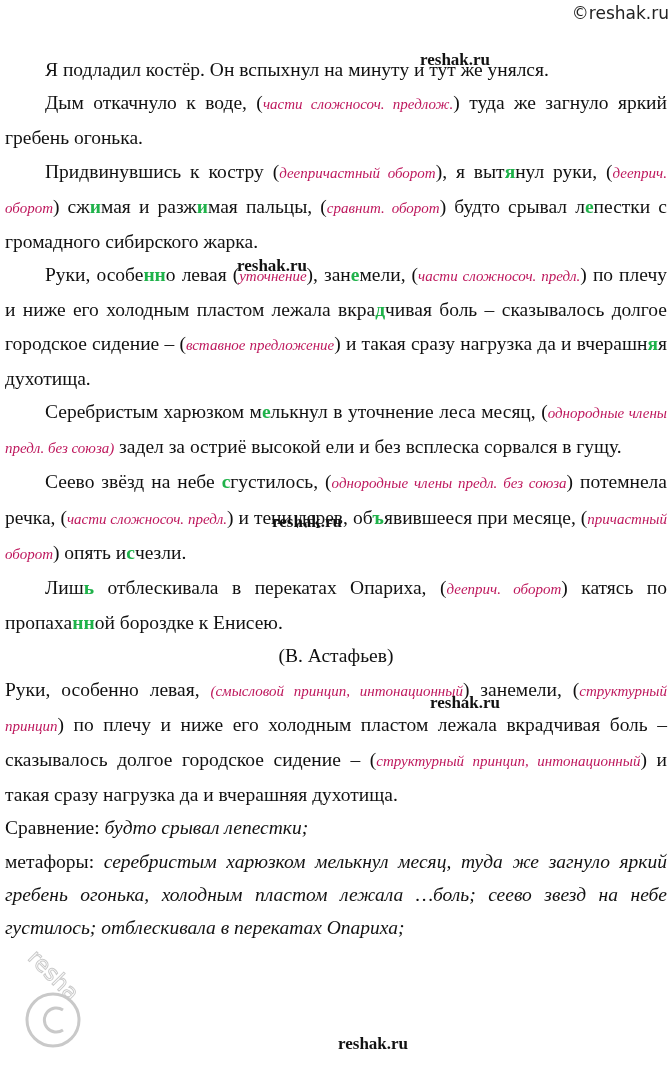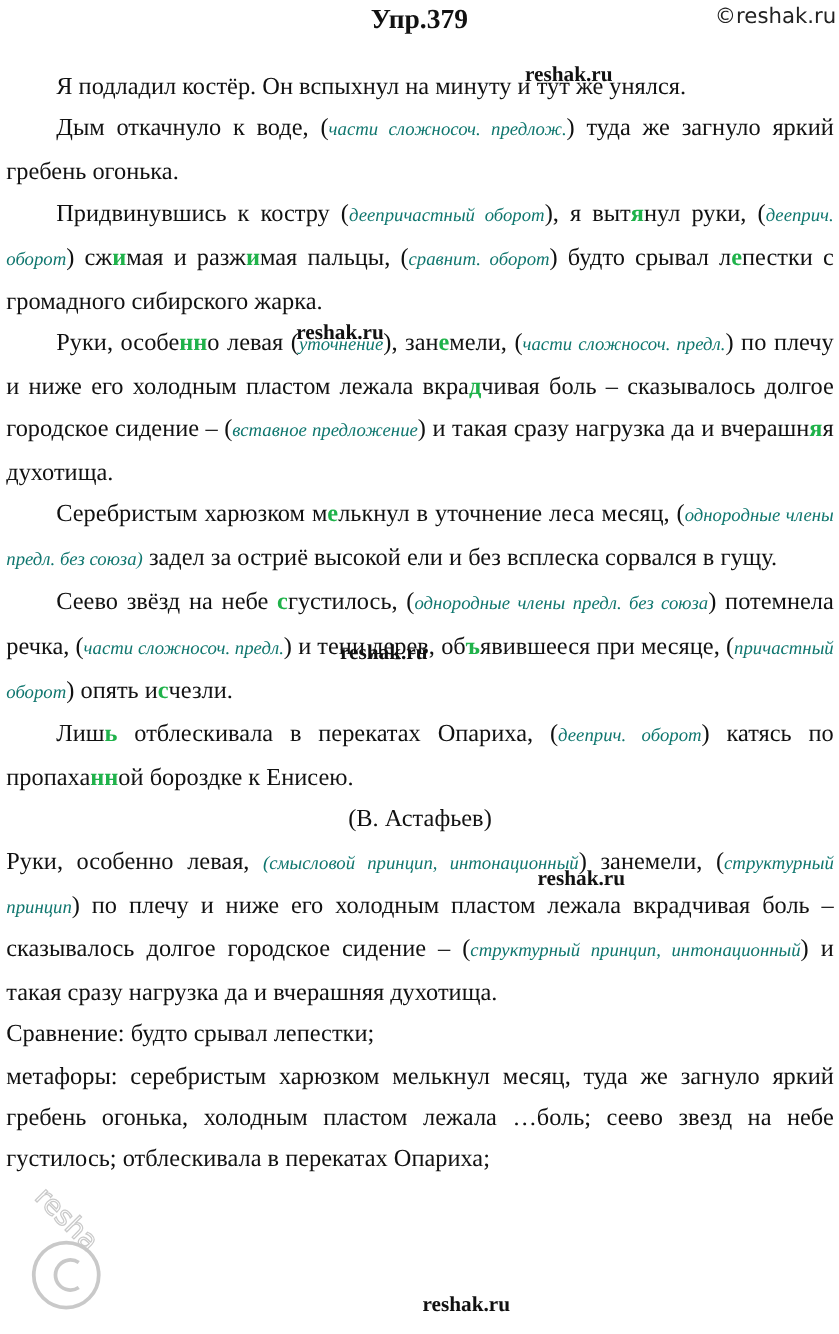--- a/index.html
+++ b/index.html
@@ -12,41 +12,40 @@
       position: absolute; top: 2px; left: 0; width: 671px; text-align: center;
       font-weight: bold; font-size: 22px;
     }
     .copyright {
       position: absolute; top: 3px; right: 2px; font-family: "DejaVu Sans", sans-serif;
       font-size: 17px; color: #222;
     }
     .page { position: absolute; top: 53px; left: 5px; width: 662px; }
     p { margin: 0; font-size: 19.5px; line-height: 33.2px; text-align: justify; }
     p.indent { text-indent: 40px; }
-    .note { font-style: italic; font-size: 15px; color: #0f766e; }
+    .note { font-style: italic; font-size: 15px; color: #be185d; }
     .g { color: #1fb24a; font-weight: bold; }
     .author { text-align: center; }
     h2 { margin: 0; font-size: 19.5px; font-weight: bold; line-height: 30px; }
     .sec1 { margin-top: 40px; }
     .sec2 { margin-top: 34px; }
-    .it { }
+    .it { font-style: italic; }
     .wm {
       position: absolute; font-weight: bold; font-size: 17px; color: #111;
       font-family: "Liberation Serif", serif;
     }
     .wm-diag {
       position: absolute; left: 8px; top: 950px; width: 110px; height: 110px;
       opacity: 0.35;
     }
   </style>
 </head>
 <body>
 
 <div class="header">
-  <div class="title">Упр.379</div>
   <div class="copyright">©reshak.ru</div>
 </div>
 
 <div class="page">
   <p class="indent">Я подладил костёр. Он вспыхнул на минуту и тут же унялся.</p>
 
   <p class="indent"><span>Дым откачнуло к воде, (</span><span class="note">части сложносоч. предлож.</span><span>) туда же загнуло яркий гребень огонька.</span></p>
 
   <p class="indent"><span>Придвинувшись к костру (</span><span class="note">деепричастный оборот</span><span>), я выт</span><span class="g">я</span><span>нул руки, (</span><span class="note">дееприч. оборот</span><span>) сж</span><span class="g">и</span><span>мая и разж</span><span class="g">и</span><span>мая пальцы, (</span><span class="note">сравнит. оборот</span><span>) будто срывал л</span><span class="g">е</span><span>пестки с громадного сибирского жарка.</span></p>
 

